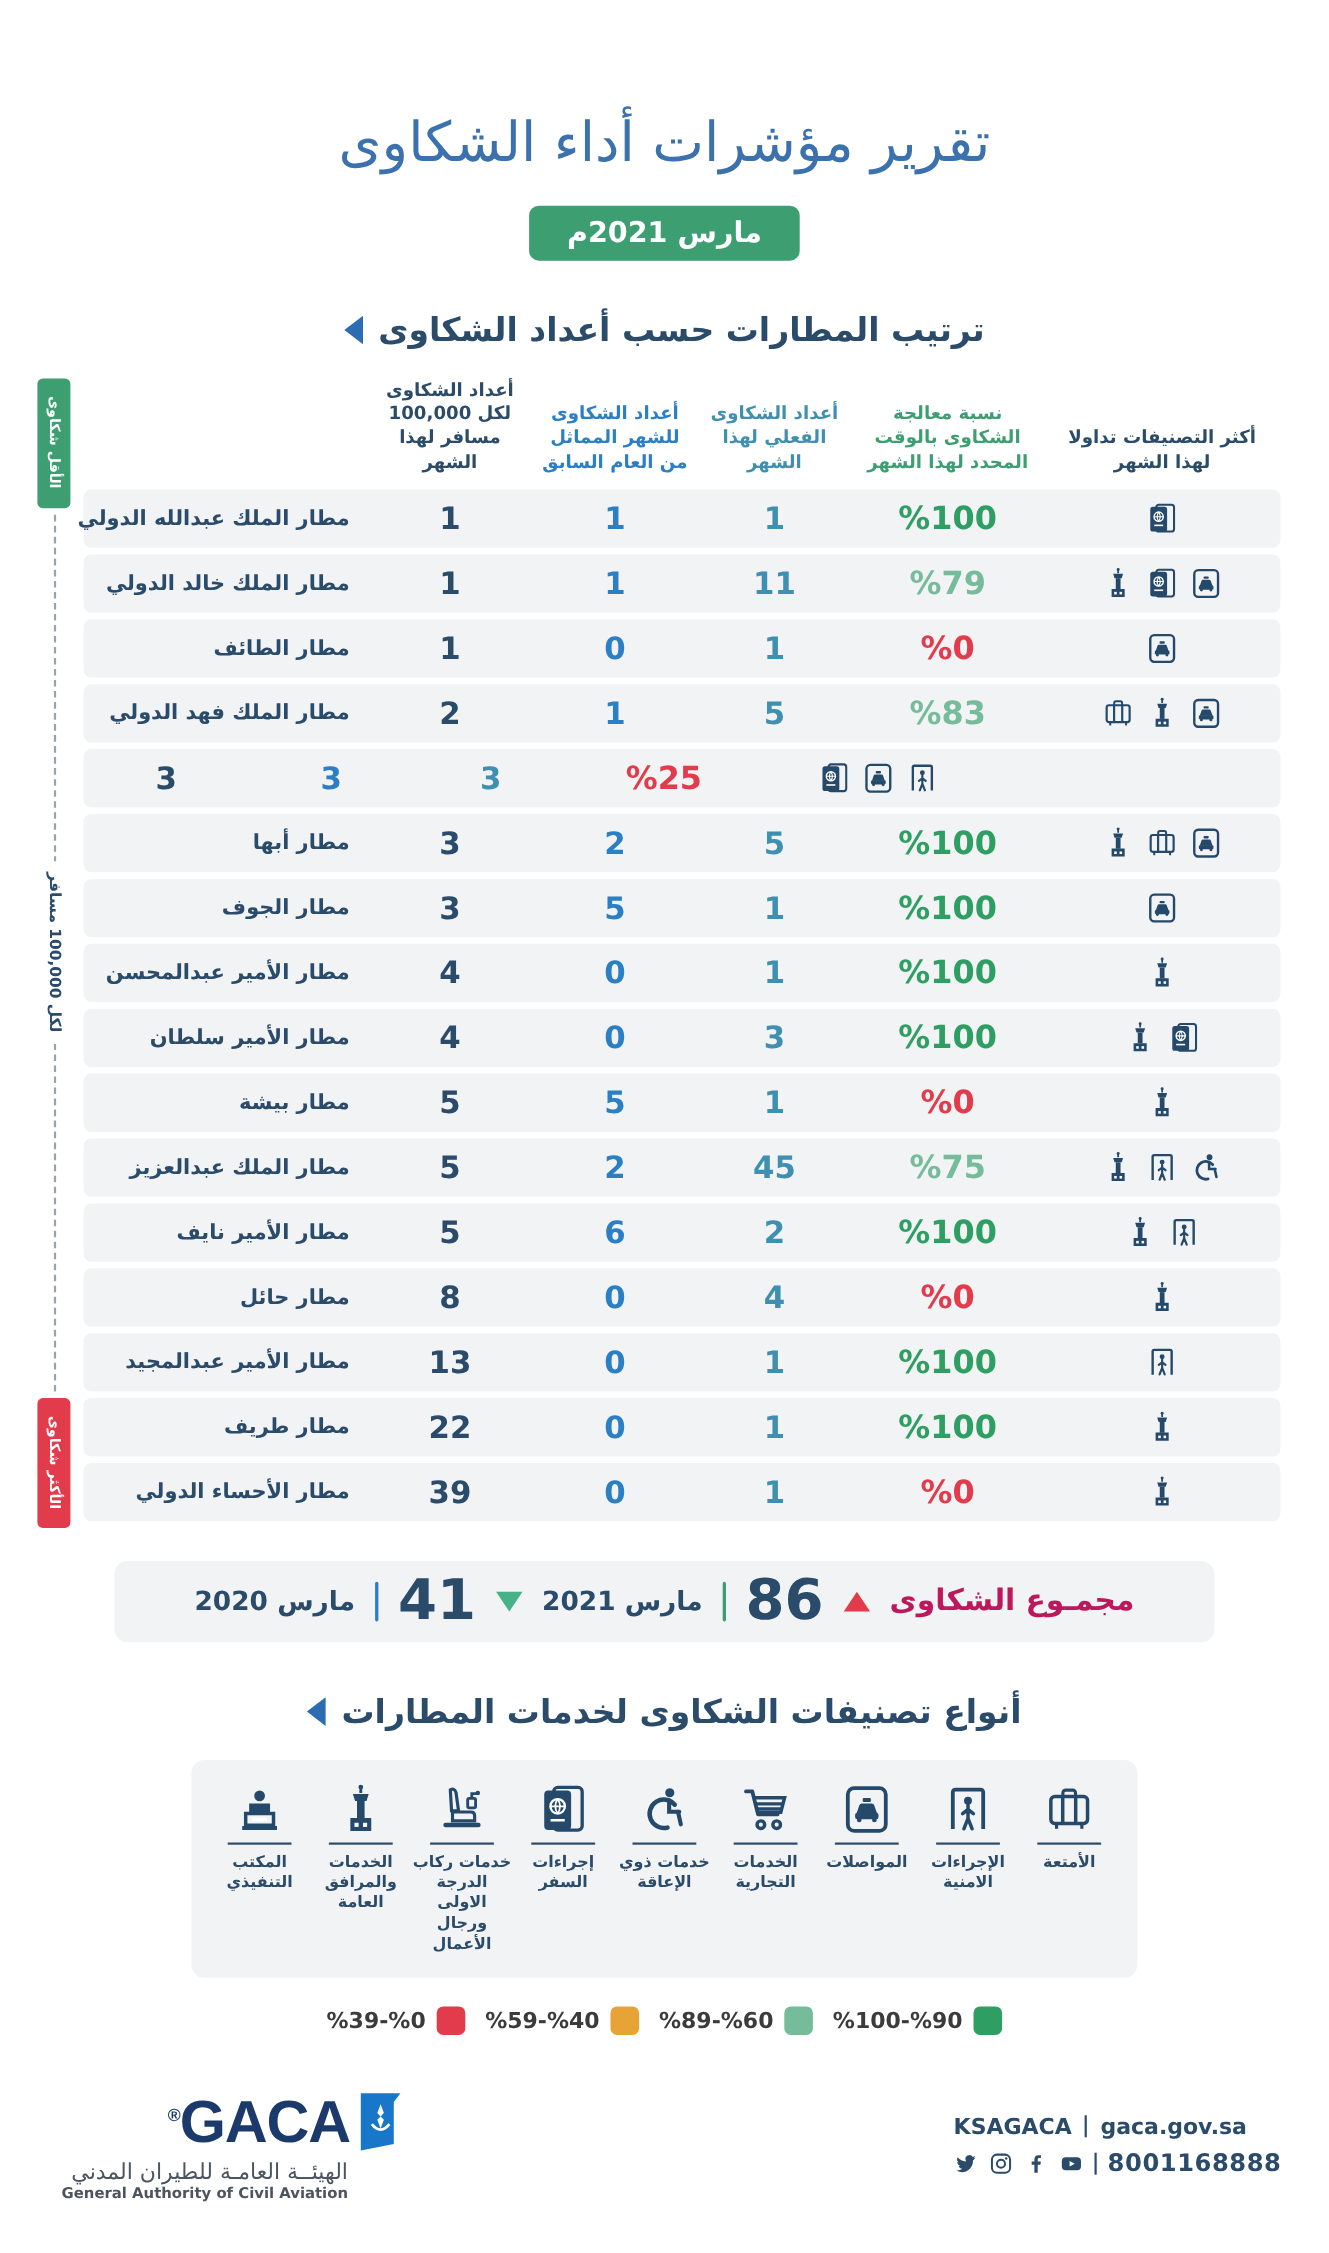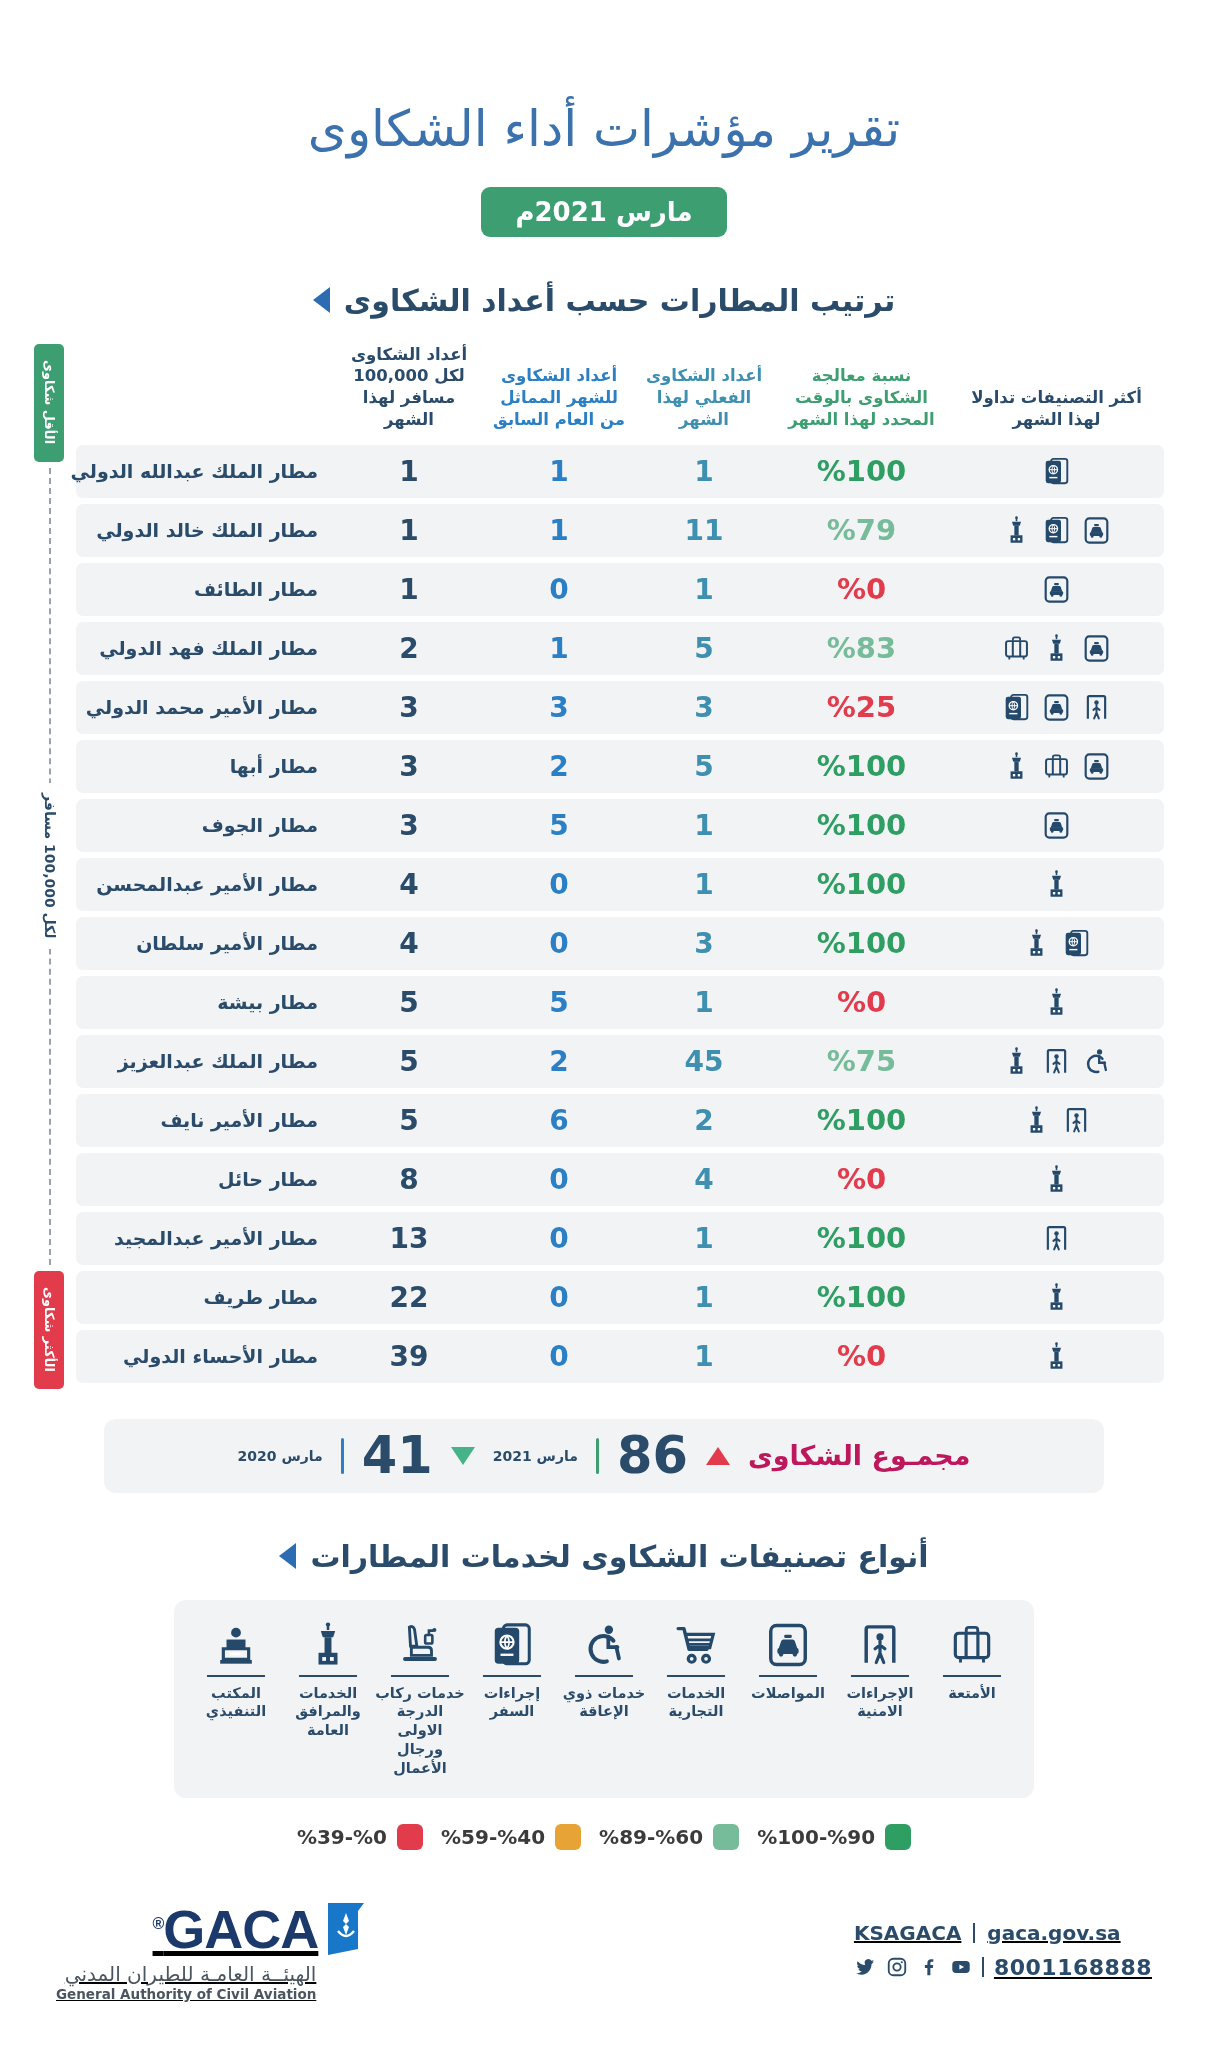--- a/index.html
+++ b/index.html
@@ -224,21 +224,21 @@
   .arrow-up {
     width:0;height:0;border-left:12px solid transparent;border-right:12px solid transparent;
     border-bottom:18px solid #e13b4c;
   }
   .arrow-dn {
     width:0;height:0;border-left:12px solid transparent;border-right:12px solid transparent;
     border-top:18px solid #46b287;
   }
   .sum-bar { width:3px; height:36px; background:#3d9e72; border-radius:2px; }
   .sum-bar.blue { background:#2b7fc4; }
-  .sum-date { font-size: 14px; font-weight: bold; color: #2a4b69; }
+  .sum-date { font-size: 24px; font-weight: bold; color: #2a4b69; }
 
   
   .cat-box {
     margin: 26px auto 0 auto;
     width: 860px;
     background: #f2f3f5;
     border-radius: 12px;
     padding: 22px 16px 20px 16px;
     display: flex;
     flex-direction: row-reverse;
@@ -275,22 +275,21 @@
 
   
   .footer {
     position: absolute;
     bottom: 0; left: 0; right: 0;
     height: 180px;
     display: flex;
     flex-direction: row-reverse;
     align-items: center;
     justify-content: space-between;
-    padding: 0 56px 16px 56px;
-    text-decoration: underline;
+    padding: 0 43px 16px 56px;
   }
   .logo-wrap { display:flex; flex-direction: column; align-items: flex-start; }
   .logo-row { display:flex; flex-direction: row; align-items: center; gap: 6px; }
   .logo-mark { width: 52px; height: 60px; }
   .logo-mark svg { width:100%; height:100%; display:block; }
   .logo-word {
     font-size: 54px; font-weight: bold; color: #1b3a6b;
     letter-spacing: -1px; font-family: "Liberation Sans", sans-serif;
     position: relative;
   }
@@ -450,21 +449,20 @@
                   <path d="M8.5 18.5 l1.8-5.2 a1.6 1.6 0 0 1 1.5-1.1 h6.4 a1.6 1.6 0 0 1 1.5 1.1 l1.8 5.2 z" fill="#24496b"></path>
                   <rect x="7.6" y="18" width="14.8" height="4.2" rx="1.4" fill="#24496b"></rect>
                   <circle cx="10.2" cy="22.6" r="1.5" fill="#24496b"></circle>
                   <circle cx="19.8" cy="22.6" r="1.5" fill="#24496b"></circle>
                   <rect x="12.4" y="8.8" width="5.2" height="2.4" rx="0.8" fill="#24496b"></rect>
                 </svg>
               </span>
             </div>
           </div>
           <div class="row">
-            <div class="cell c-name">مطار الأمير محمد الدولي</div>
             <div class="cell c-per100">3</div>
             <div class="cell c-prev">3</div>
             <div class="cell c-actual">3</div>
             <div class="cell c-rate" style="color: rgb(225, 59, 76);">%25</div>
             <div class="cell c-icons">
               <span class="icn">
                 <svg viewBox="0 0 30 32">
                   <rect x="9" y="2" width="18" height="27" rx="2.6" fill="none" stroke="#24496b" stroke-width="2.1"></rect>
                   <rect x="3" y="4" width="17" height="25" rx="2.6" fill="#24496b"></rect>
                   <circle cx="11.5" cy="14" r="4.6" fill="none" stroke="#fff" stroke-width="1.5"></circle>

